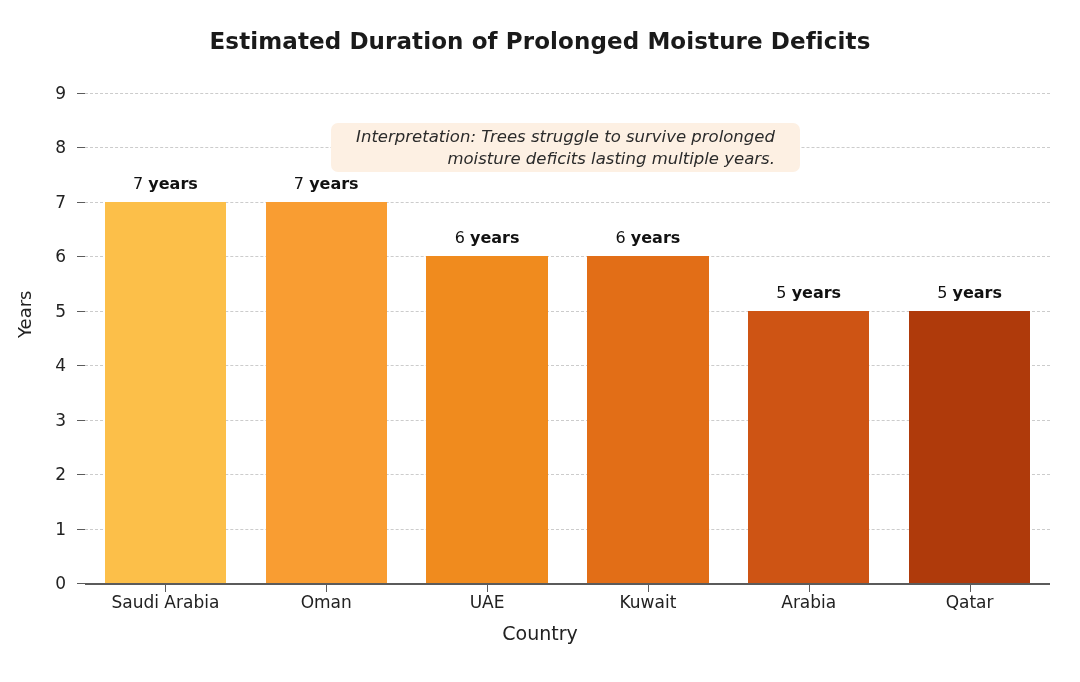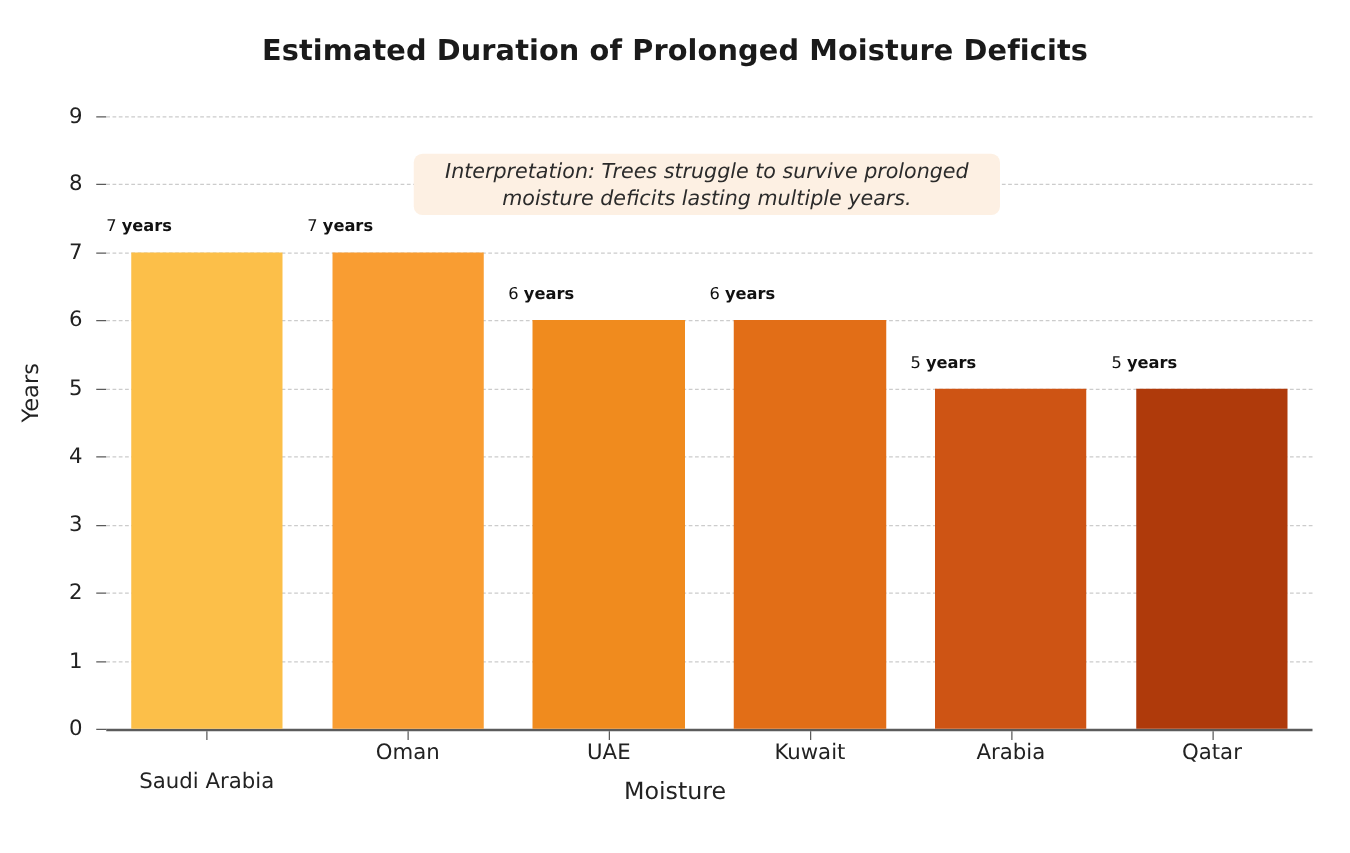--- a/index.html
+++ b/index.html
@@ -102,21 +102,22 @@
   }
 
   
   .bar {
     position: absolute;
     bottom: 0;
     z-index: 2;
   }
   .bar-value-label {
     position: absolute;
-    font-size: 13px;
+    text-align: center;
+    font-size: 16px;
     color: #111111;
     white-space: nowrap;
     z-index: 3;
   }
   .bar-value-label .unit { font-weight: bold; }
   .x-tick-label {
     position: absolute;
     top: 592px;
     text-align: center;
     font-size: 17px;
@@ -135,36 +136,36 @@
     border-radius: 7px;
     z-index: 4;
     display: flex;
     align-items: center;
     justify-content: center;
   }
   #annotation-text {
     font-size: 16.5px;
     font-style: italic;
     color: #2b2b2b;
-    text-align: center;
+    text-align: right;
     line-height: 1.32;
     padding: 0 8px;
     white-space: pre-line;
   }
 </style>
 </head>
 <body>
 
 <div id="figure">
 
   <div id="chart-title">Estimated Duration of Prolonged Moisture Deficits</div>
 
   <div id="y-axis-label">Years</div>
 
-  <div id="x-axis-label">Moisture</div>
+  <div id="x-axis-label">Country</div>
 
   <div id="plot-area">
     <div id="gridlines">
         <div class="gridline" style="top: 435.556px;"></div>
         <div class="gridline" style="top: 381.111px;"></div>
         <div class="gridline" style="top: 326.667px;"></div>
         <div class="gridline" style="top: 272.222px;"></div>
         <div class="gridline" style="top: 217.778px;"></div>
         <div class="gridline" style="top: 163.333px;"></div>
         <div class="gridline" style="top: 108.889px;"></div>
@@ -199,21 +200,21 @@
       <div class="y-tick-mark" style="top: 201.889px;"></div>
       <div class="y-tick-label" style="top: 201.889px;">7</div>
       <div class="y-tick-mark" style="top: 147.444px;"></div>
       <div class="y-tick-label" style="top: 147.444px;">8</div>
       <div class="y-tick-mark" style="top: 93px;"></div>
       <div class="y-tick-label" style="top: 93px;">9</div>
     </div>
   <div id="x-axis-spine"></div>
   <div id="x-axis-ticks">
       <div class="x-tick-mark" style="left: 165.417px;"></div>
-      <div class="x-tick-label" style="left: 85px; width: 160.833px; margin-top: 23px;">Saudi Arabia</div>
+      <div class="x-tick-label" style="left: 85px; width: 160.833px;">Saudi Arabia</div>
       <div class="x-tick-mark" style="left: 326.25px;"></div>
       <div class="x-tick-label" style="left: 245.833px; width: 160.833px;">Oman</div>
       <div class="x-tick-mark" style="left: 487.083px;"></div>
       <div class="x-tick-label" style="left: 406.667px; width: 160.833px;">UAE</div>
       <div class="x-tick-mark" style="left: 647.917px;"></div>
       <div class="x-tick-label" style="left: 567.5px; width: 160.833px;">Kuwait</div>
       <div class="x-tick-mark" style="left: 808.75px;"></div>
       <div class="x-tick-label" style="left: 728.333px; width: 160.833px;">Arabia</div>
       <div class="x-tick-mark" style="left: 969.583px;"></div>
       <div class="x-tick-label" style="left: 889.167px; width: 160.833px;">Qatar</div>

